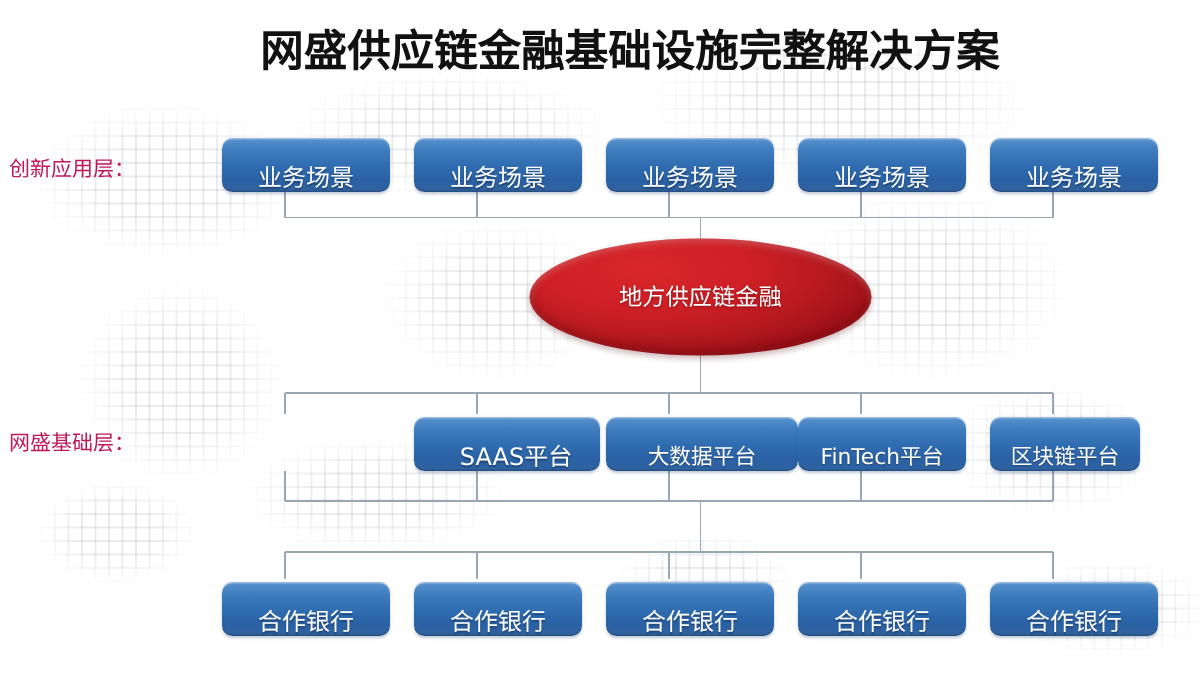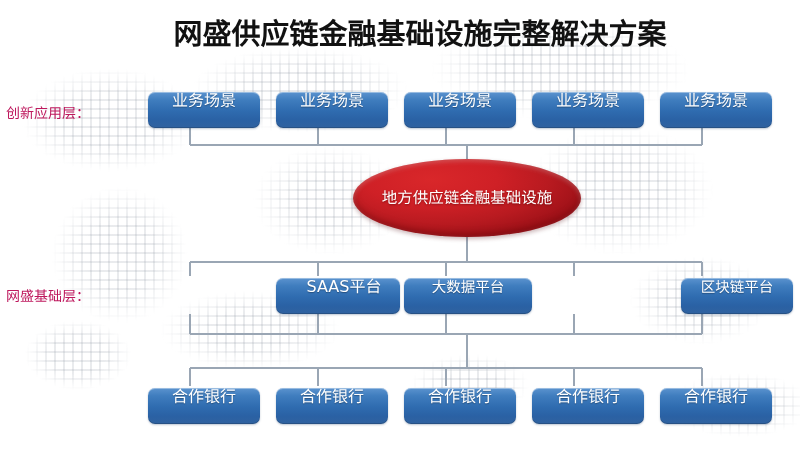--- a/index.html
+++ b/index.html
@@ -91,21 +91,21 @@
     white-space: nowrap;
     z-index: 5;
   }
 
   
   .node {
     position: absolute;
     height: 36px;
     border-radius: 7px;
     display: flex;
-    align-items: flex-start;
+    align-items: flex-end;
     justify-content: center;
     color: #ffffff;
     font-size: 16px;
     line-height: 18px;
     white-space: nowrap;
     z-index: 4;
     background: linear-gradient(to bottom,
         #5b93cf 0%,
         #3f7dbe 22%,
         #2f6cb0 52%,
@@ -209,32 +209,34 @@
   </div>
   <div class="node" style="left:532px; top:92px; width:112px;">
     <span>业务场景</span>
   </div>
   <div class="node" style="left:660px; top:92px; width:112px;">
     <span>业务场景</span>
   </div>
 
   <div class="hub">
     <span class="hub-line">地方供应链金融</span>
-    <span class="hub-line">基础设施</span>
   </div>
 
   <div class="row-label" style="top:286px">网盛基础层：</div>
 
   <div class="node" style="left:276px; top:278px; width:112px;padding-left:12px;">
     <span>SAAS平台</span>
   </div>
   <div class="node small-text" style="left:404px; top:278px; width:128px;">
     <span>大数据平台</span>
   </div>
-  <div class="node small-text" style="left:660px; top:278px; width:112px;margin-left:21px;">
+  <div class="node small-text" style="left:532px; top:278px; width:112px;">
+    <span>FinTech平台</span>
+  </div>
+  <div class="node small-text" style="left:660px; top:278px; width:100px;">
     <span>区块链平台</span>
   </div>
 
 
   <div class="node" style="left:148px; top:388px; width:112px;">
     <span>合作银行</span>
   </div>
   <div class="node" style="left:276px; top:388px; width:112px;">
     <span>合作银行</span>
   </div>

